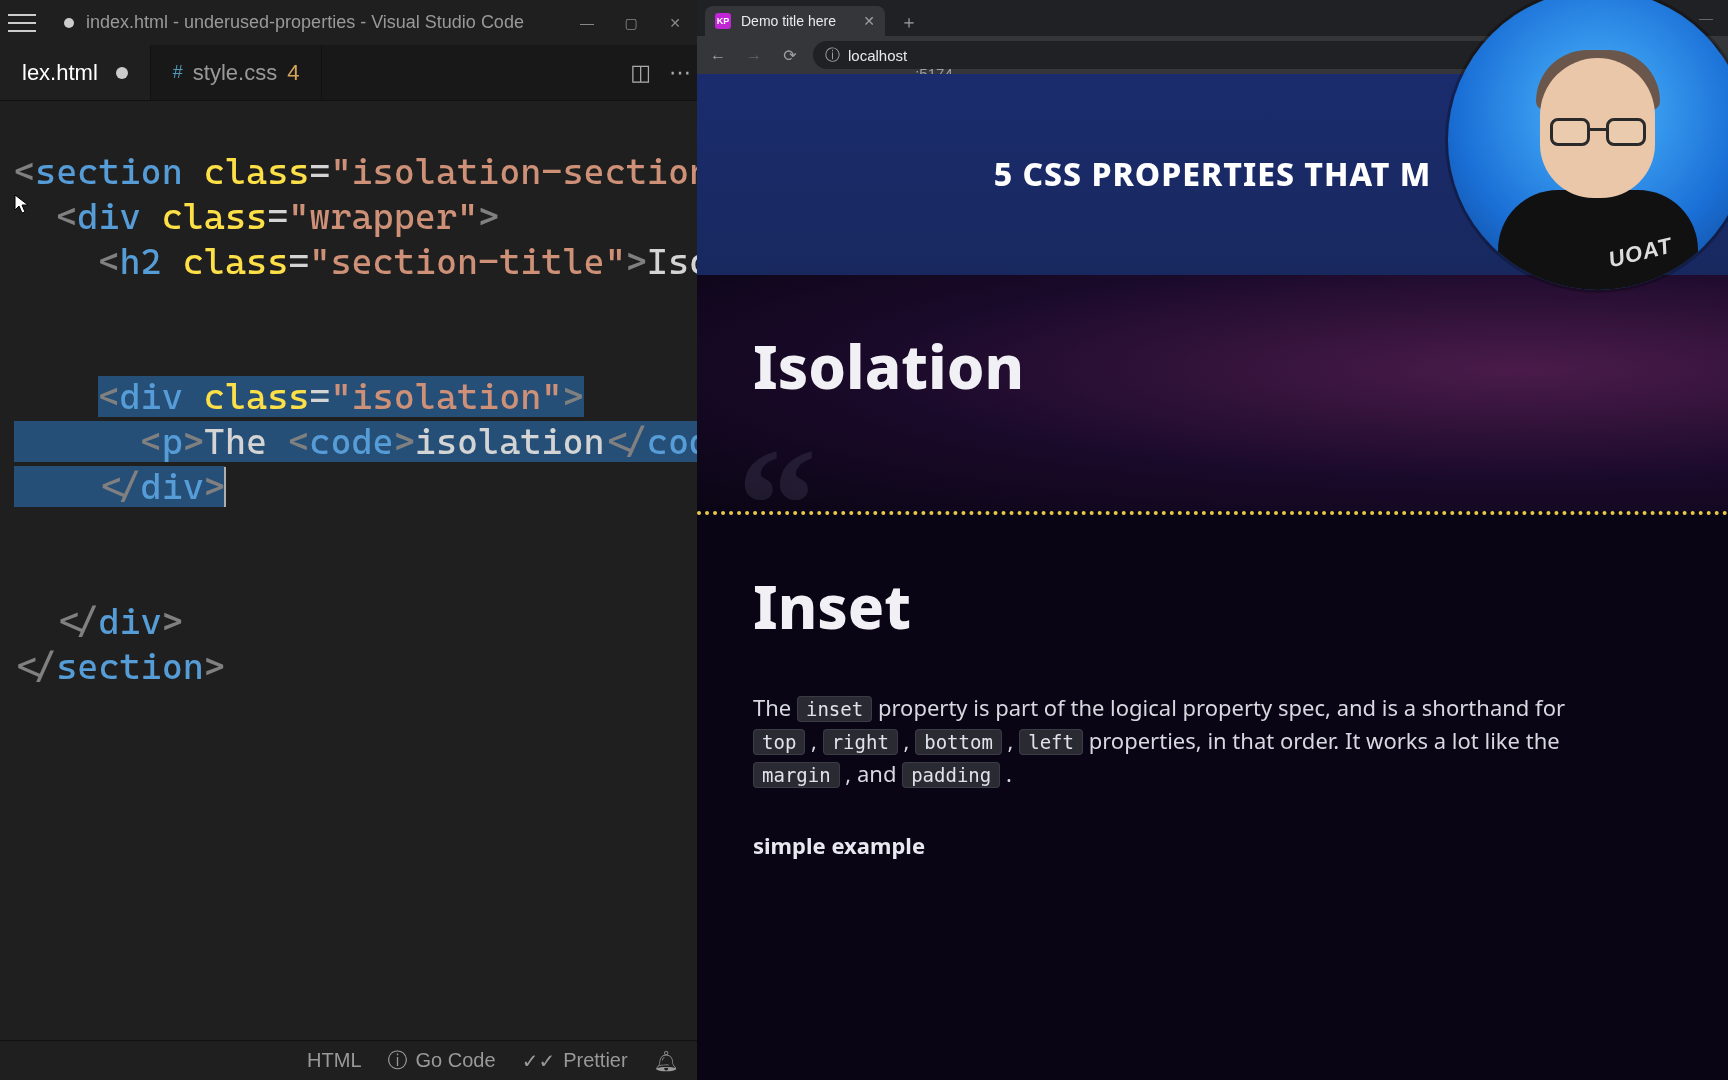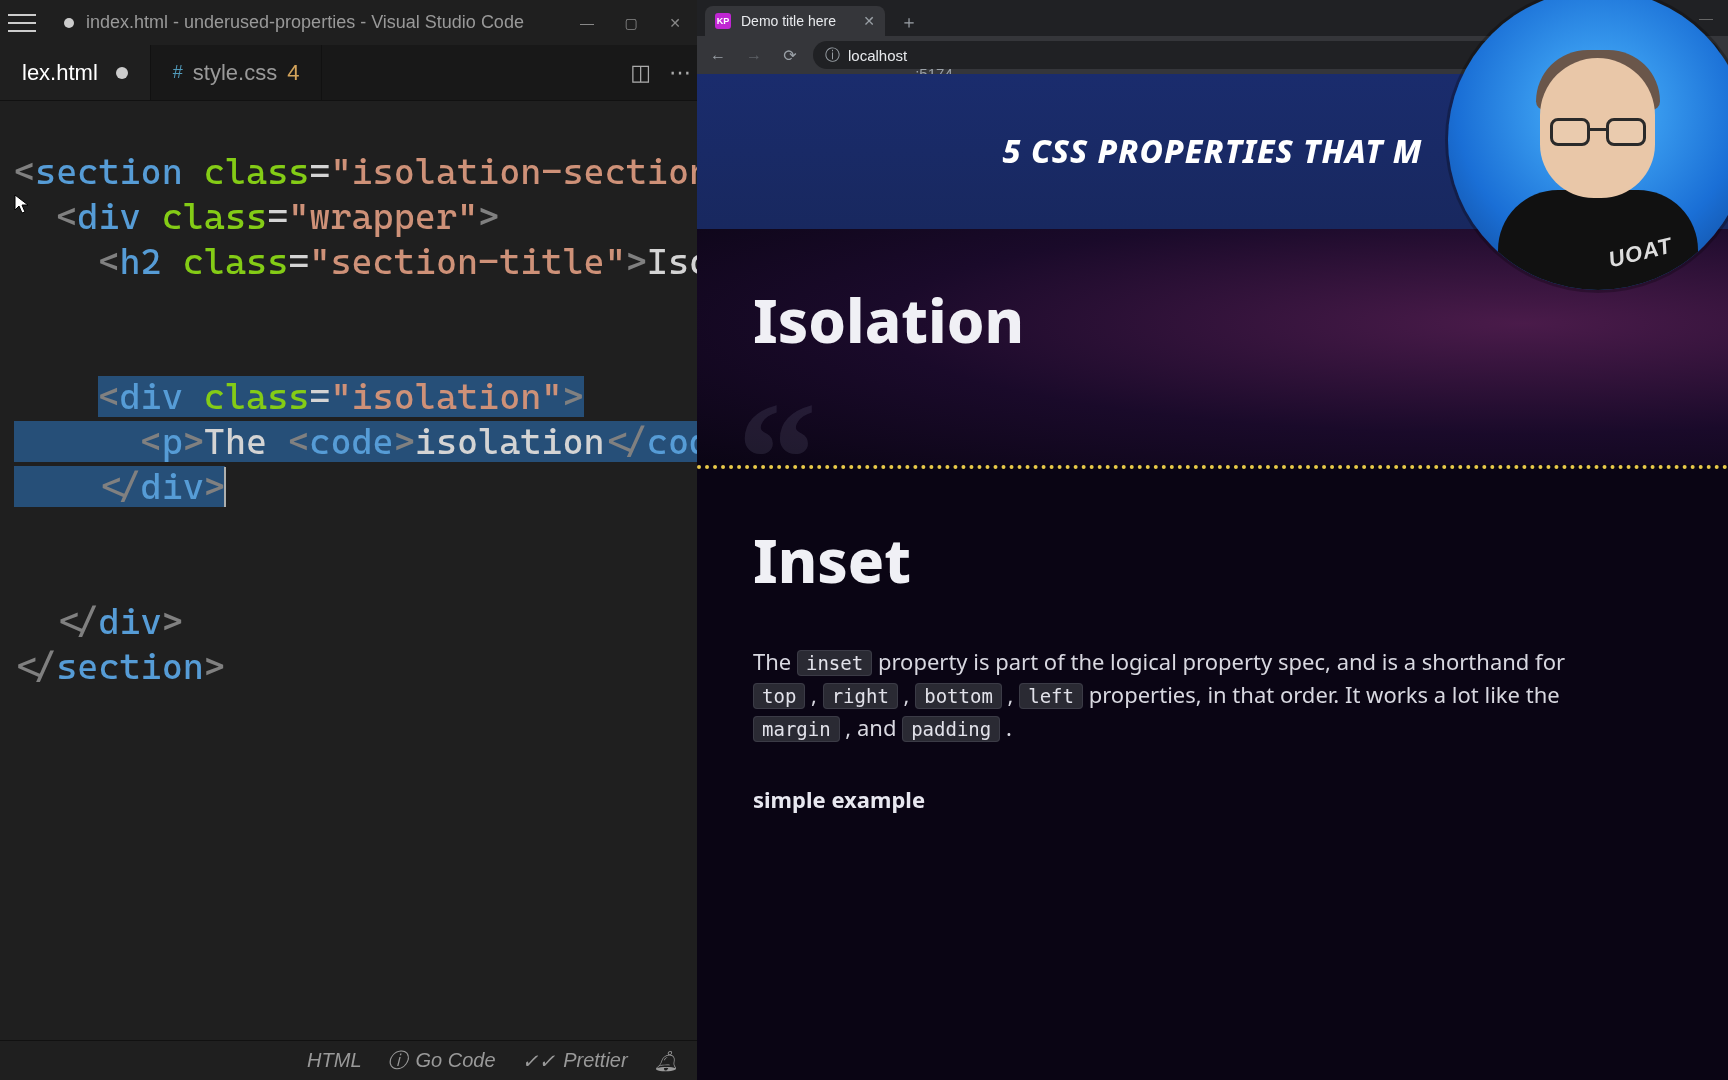--- a/index.html
+++ b/index.html
@@ -75,21 +75,21 @@
     font-family: "Cascadia Code","Consolas",monospace;
     font-size: 36px;
     line-height: 1.25;
     color:#ccc;
     position: relative;
     overflow:hidden;
   }
   .ln { white-space: pre; }
   .t-br   { color:#808080; }   
   .t-tag  { color:#569cd6;margin-top:40px; }
-  .t-attr { color:#84cc16; }
+  .t-attr { color:#fde047; }
   .t-eq   { color:#d4d4d4; }
   .t-str  { color:#ce9178; }
   .t-txt  { color:#d4d4d4; }
   .guide { color:#3a3a3a; }
   .sel {
     background:#264f78;
   }
   .cursor-caret {
     display:inline-block; width:2px; height:1.1em;
     background:#aeafad; vertical-align:text-bottom;
@@ -100,21 +100,21 @@
     width:16px; height:22px;
   }
   .statusbar {
     height:40px;
     background:#1f1f1f;
     border-top:1px solid #111;
     display:flex; align-items:center; justify-content:flex-end;
     gap:26px; padding-right:18px;
     font-size:20px; color:#999;
   }
-  .sb-item { display:flex; align-items:center; gap:8px;font-style:italic; }
+  .sb-item { display:flex; align-items:center; gap:8px; }
 
   
   .browser {
     flex:1; height:100%;
     background:#202124;
     display:flex; flex-direction:column;
     position:relative;
   }
   .br-tabstrip {
     height:36px; background:#202124;
@@ -147,27 +147,26 @@
   .omnibox .host { color:#e8eaed; }
   .omnibox .port { color:#9aa0a6;margin-top:37px; }
 
   .page {
     flex:1; overflow:hidden; position:relative;
     background:#0a0514;
     color:#e8e8f0;
     font-family: "Segoe UI", system-ui, sans-serif;
   }
   .banner {
-    height:155px;
+    height:201px;
     background: linear-gradient(#1a2c6d,#18285f);
     display:flex; align-items:center; justify-content:center;
     font-size:32px; font-weight:800; letter-spacing:1px;
     text-align:center; line-height:1.2;
     color:#fff;
-    font-style:italic;
   }
   .section {
     padding: 50px 0 60px 56px;
   }
   .section.isolation {
     background: radial-gradient(ellipse at 80% 40%, #4a1b4a 0%, #1a0a2a 55%, #0a0514 100%);
     position:relative;
   }
   .bigquote {
     position:absolute; left:40px; top:190px;

